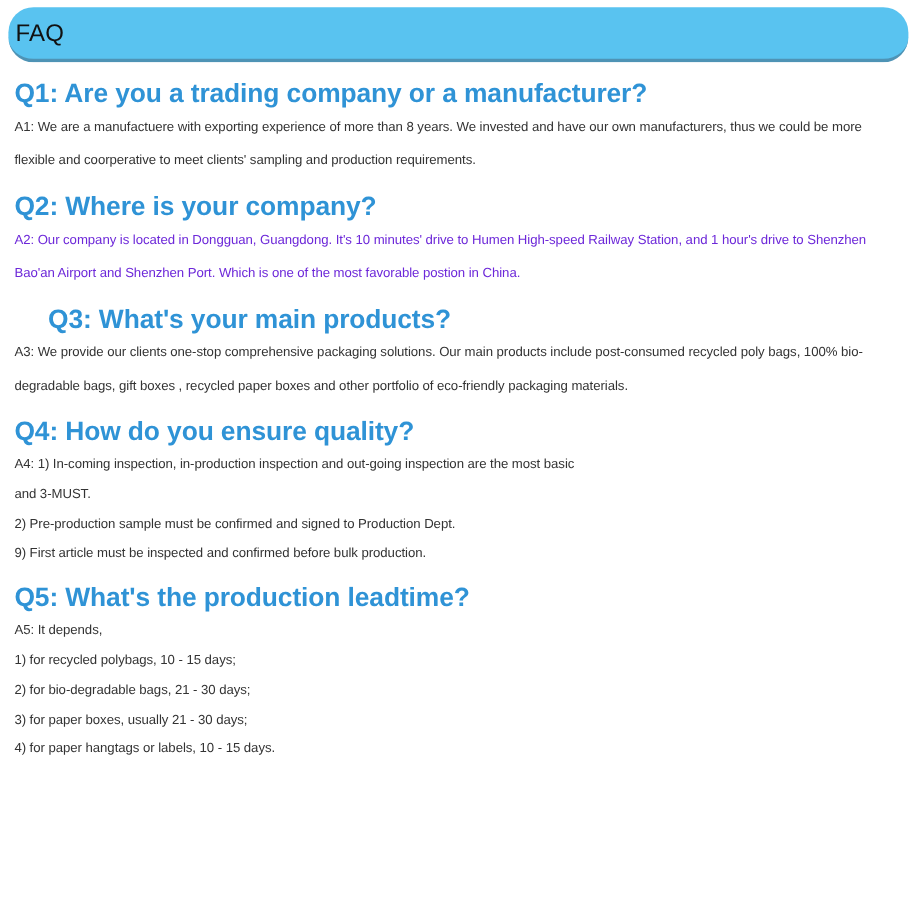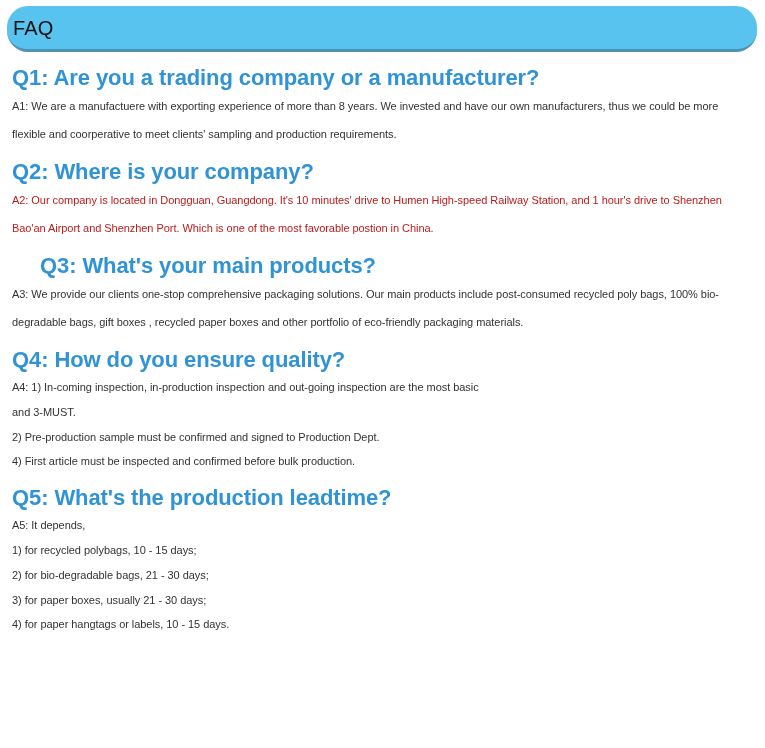--- a/index.html
+++ b/index.html
@@ -101,35 +101,35 @@
 
   <div class="faq-body">
 
     <div class="faq-item">
       <p class="faq-question" style="color: rgb(47, 147, 214);">Q1: Are you a trading company or a manufacturer?</p>
       <p class="faq-answer" style="color: rgb(51, 51, 51);">A1: We are a manufactuere with exporting experience of more than 8 years. We invested and have our own manufacturers, thus we could be more flexible and coorperative to meet clients' sampling and production requirements.</p>
     </div>
 
     <div class="faq-item">
       <p class="faq-question" style="color: rgb(47, 147, 214);">Q2: Where is your company?</p>
-      <p class="faq-answer" style="color: #b91c1c;">A2: Our company is located in Dongguan, Guangdong. It's 10 minutes' drive to Humen High-speed Railway Station, and 1 hour's drive to Shenzhen Bao'an Airport and Shenzhen Port. Which is one of the most favorable postion in China.</p>
+      <p class="faq-answer" style="color: #6d28d9;">A2: Our company is located in Dongguan, Guangdong. It's 10 minutes' drive to Humen High-speed Railway Station, and 1 hour's drive to Shenzhen Bao'an Airport and Shenzhen Port. Which is one of the most favorable postion in China.</p>
     </div>
 
     <div class="faq-item">
       <p class="faq-question" style="color: rgb(47, 147, 214); margin-left: 28px;">Q3: What's your main products?</p>
       <p class="faq-answer" style="color: rgb(51, 51, 51);">A3: We provide our clients one-stop comprehensive packaging solutions. Our main products include post-consumed recycled poly bags, 100% bio-degradable bags, gift boxes , recycled paper boxes and other portfolio of eco-friendly packaging materials.</p>
     </div>
 
     <div class="faq-item">
       <p class="faq-question" style="color: rgb(47, 147, 214);">Q4: How do you ensure quality?</p>
       <div class="faq-answer tight" style="color: rgb(51, 51, 51);">
           <span class="line">A4: 1) In-coming inspection, in-production inspection and out-going inspection are the most basic</span>
           <span class="line">and 3-MUST.</span>
           <span class="line">2) Pre-production sample must be confirmed and signed to Production Dept.</span>
-          <span class="line">4) First article must be inspected and confirmed before bulk production.</span>
+          <span class="line">9) First article must be inspected and confirmed before bulk production.</span>
         </div>
     </div>
 
     <div class="faq-item last">
       <p class="faq-question" style="color: rgb(47, 147, 214);">Q5: What's the production leadtime?</p>
       <div class="faq-answer tight" style="color: rgb(51, 51, 51);">
           <span class="line">A5: It depends,</span>
           <span class="line">1) for recycled polybags, 10 - 15 days;</span>
           <span class="line">2) for bio-degradable bags, 21 - 30 days;</span>
           <span class="line">3) for paper boxes, usually 21 - 30 days;</span>

